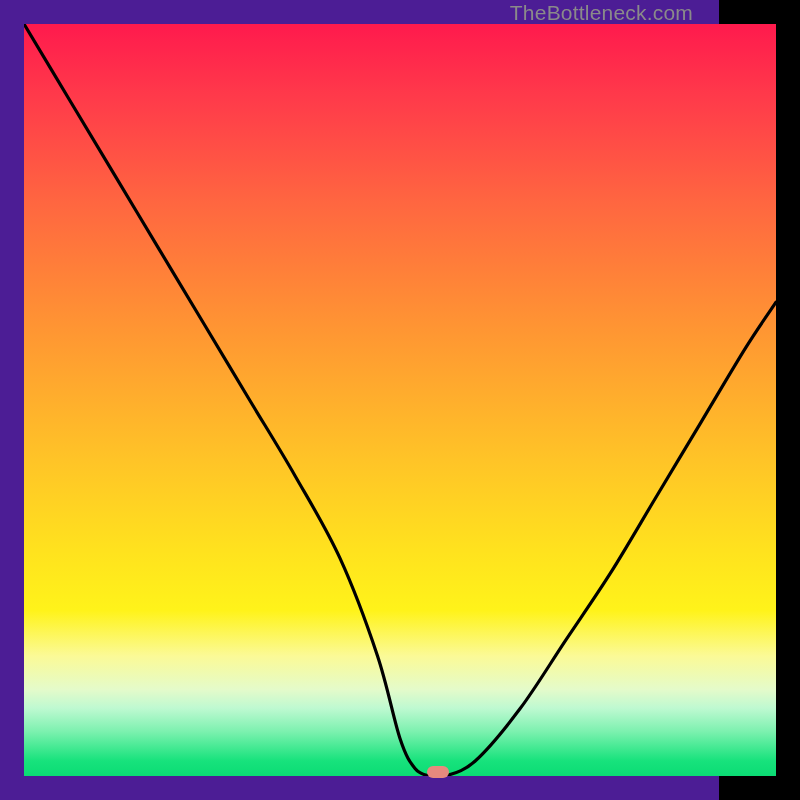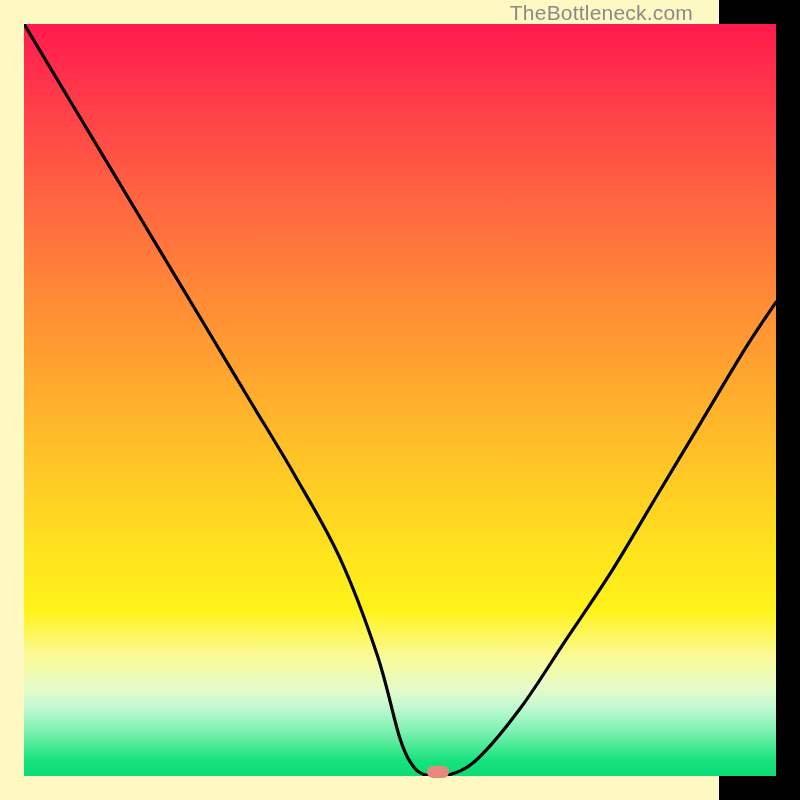--- a/index.html
+++ b/index.html
@@ -10,21 +10,21 @@
     background: #000;
     overflow: hidden;
     font-family: Arial, Helvetica, sans-serif;
   }
   .frame {
     position: absolute;
     top: 0;
     left: 0;
     width: 719px;
     height: 800px;
-    background: #fef9c3;
+    background: #4c1d95;
   }
   .plot-area {
     position: absolute;
     top: 24px;
     left: 24px;
     width: 752px;
     height: 752px;
     background: linear-gradient(to bottom,
       #ff1a4d 0%,
       #ff3b4a 10%,

